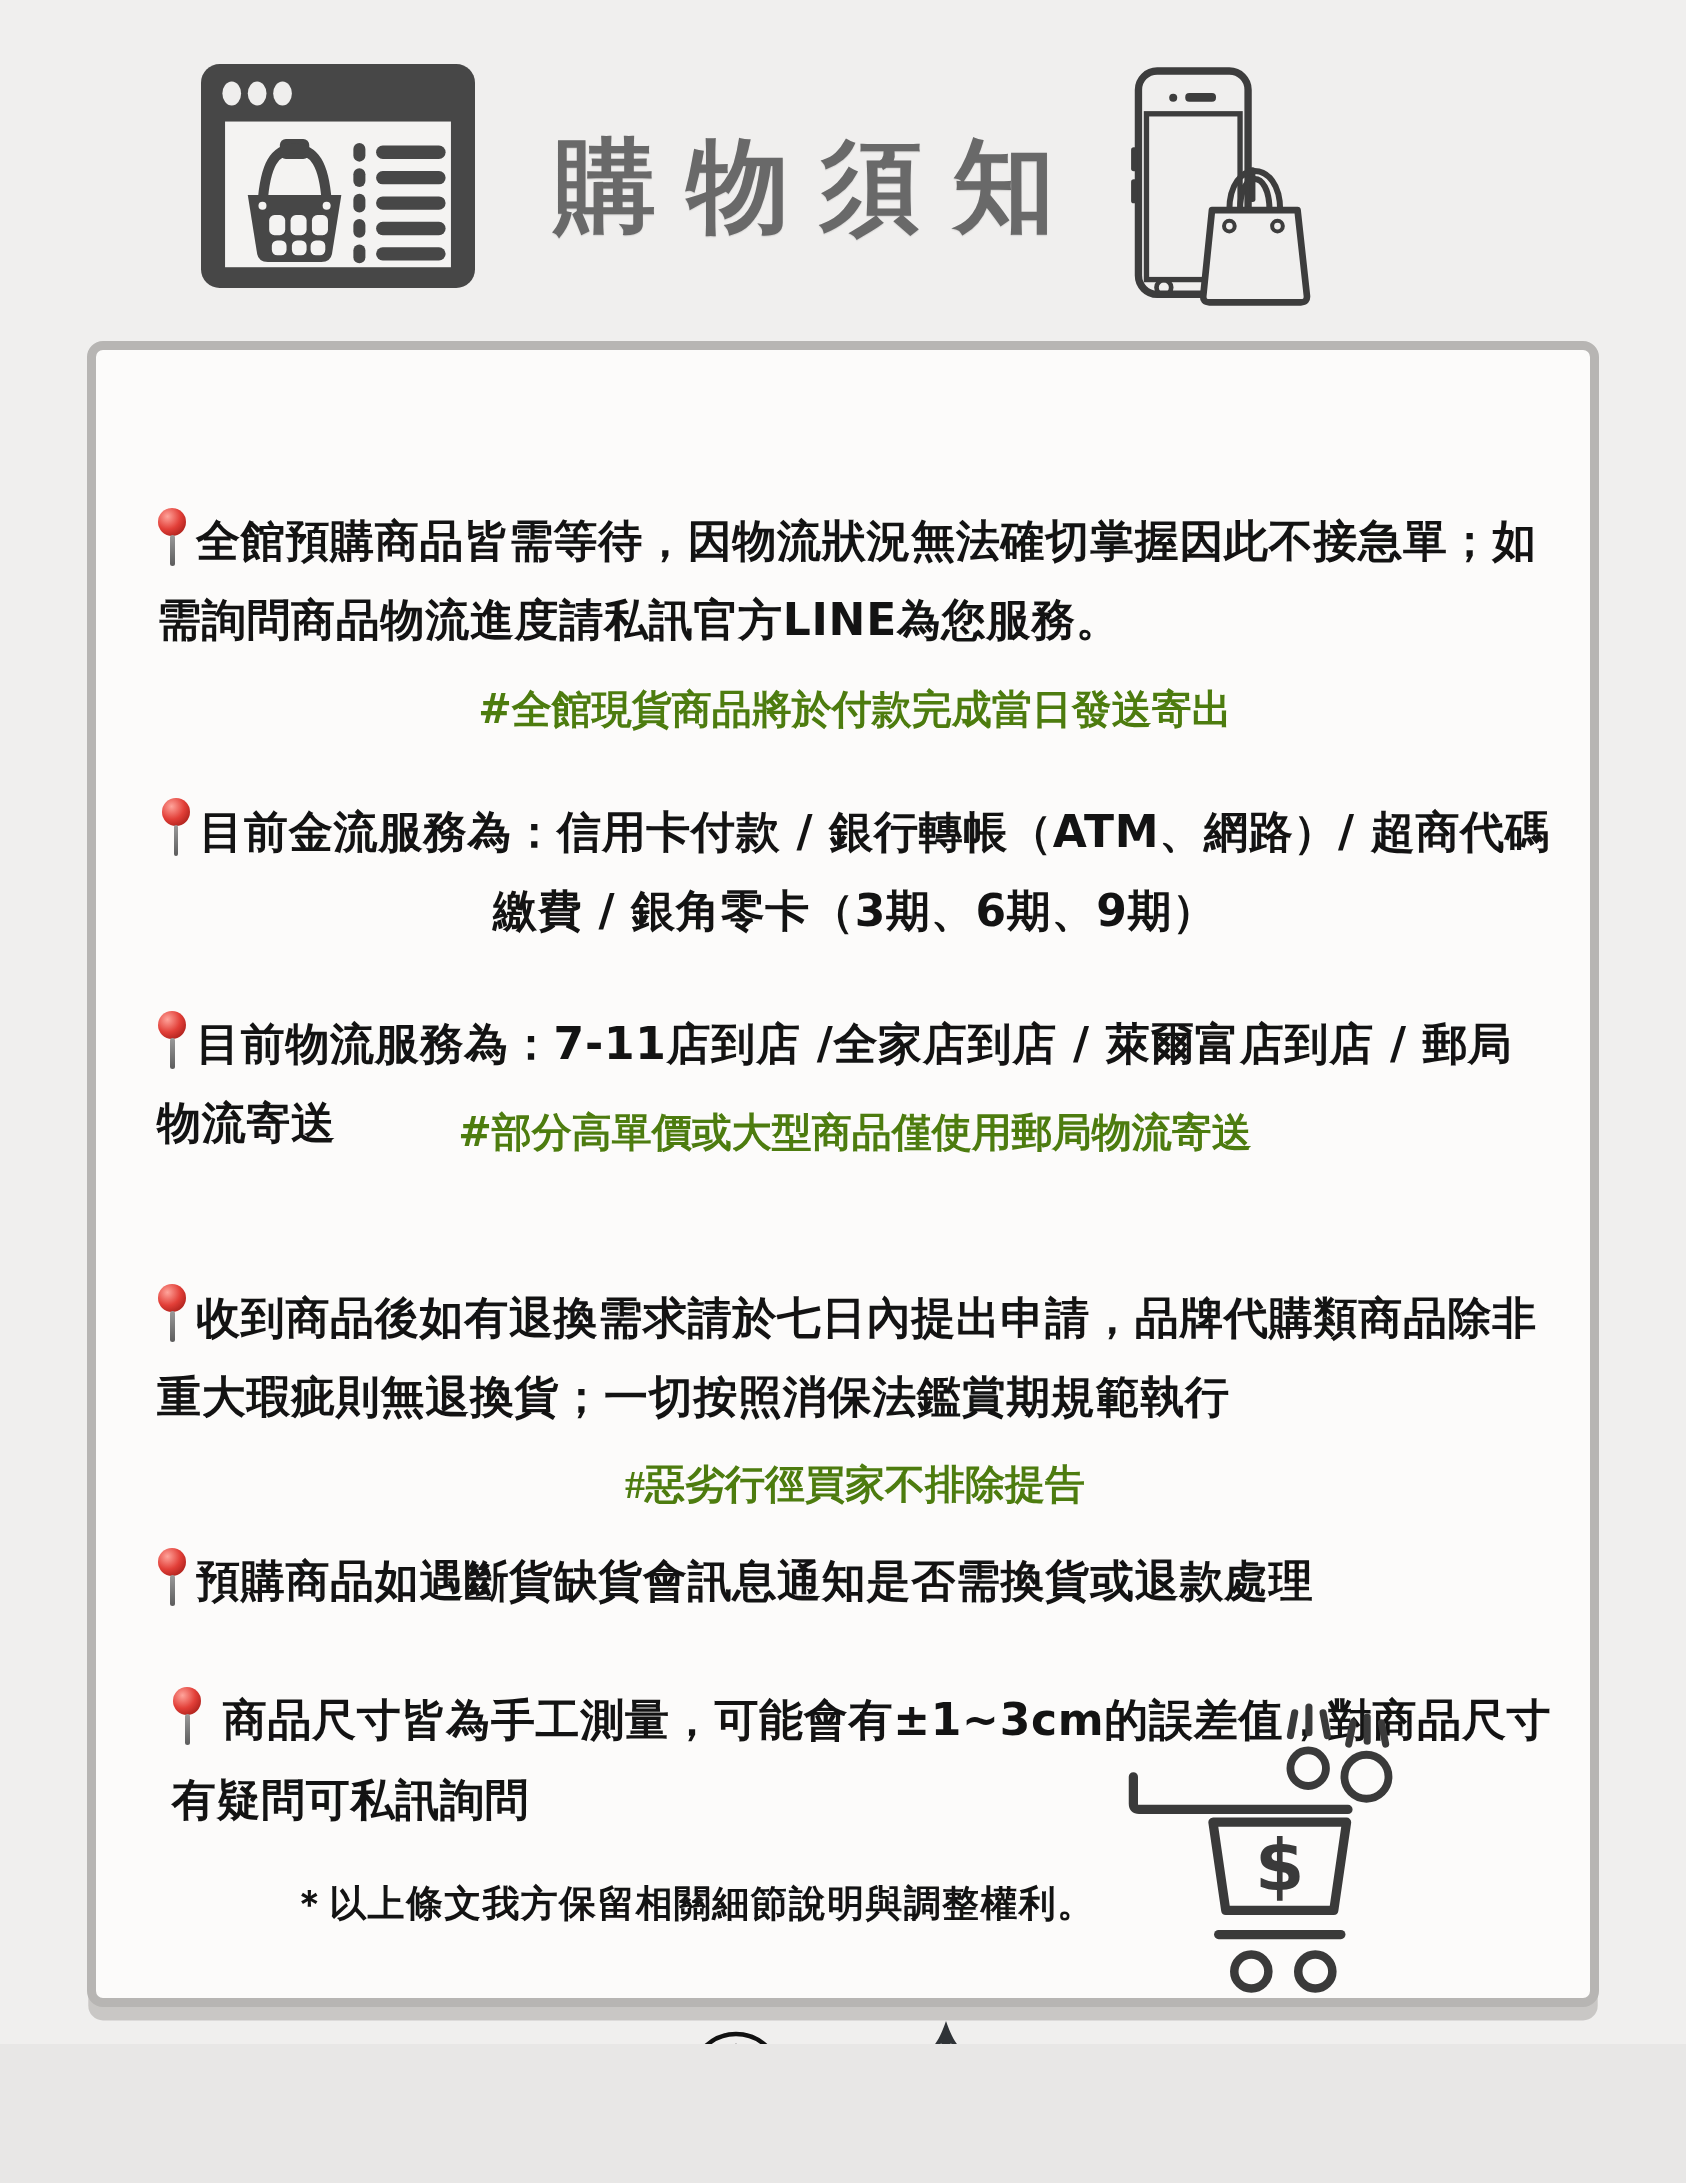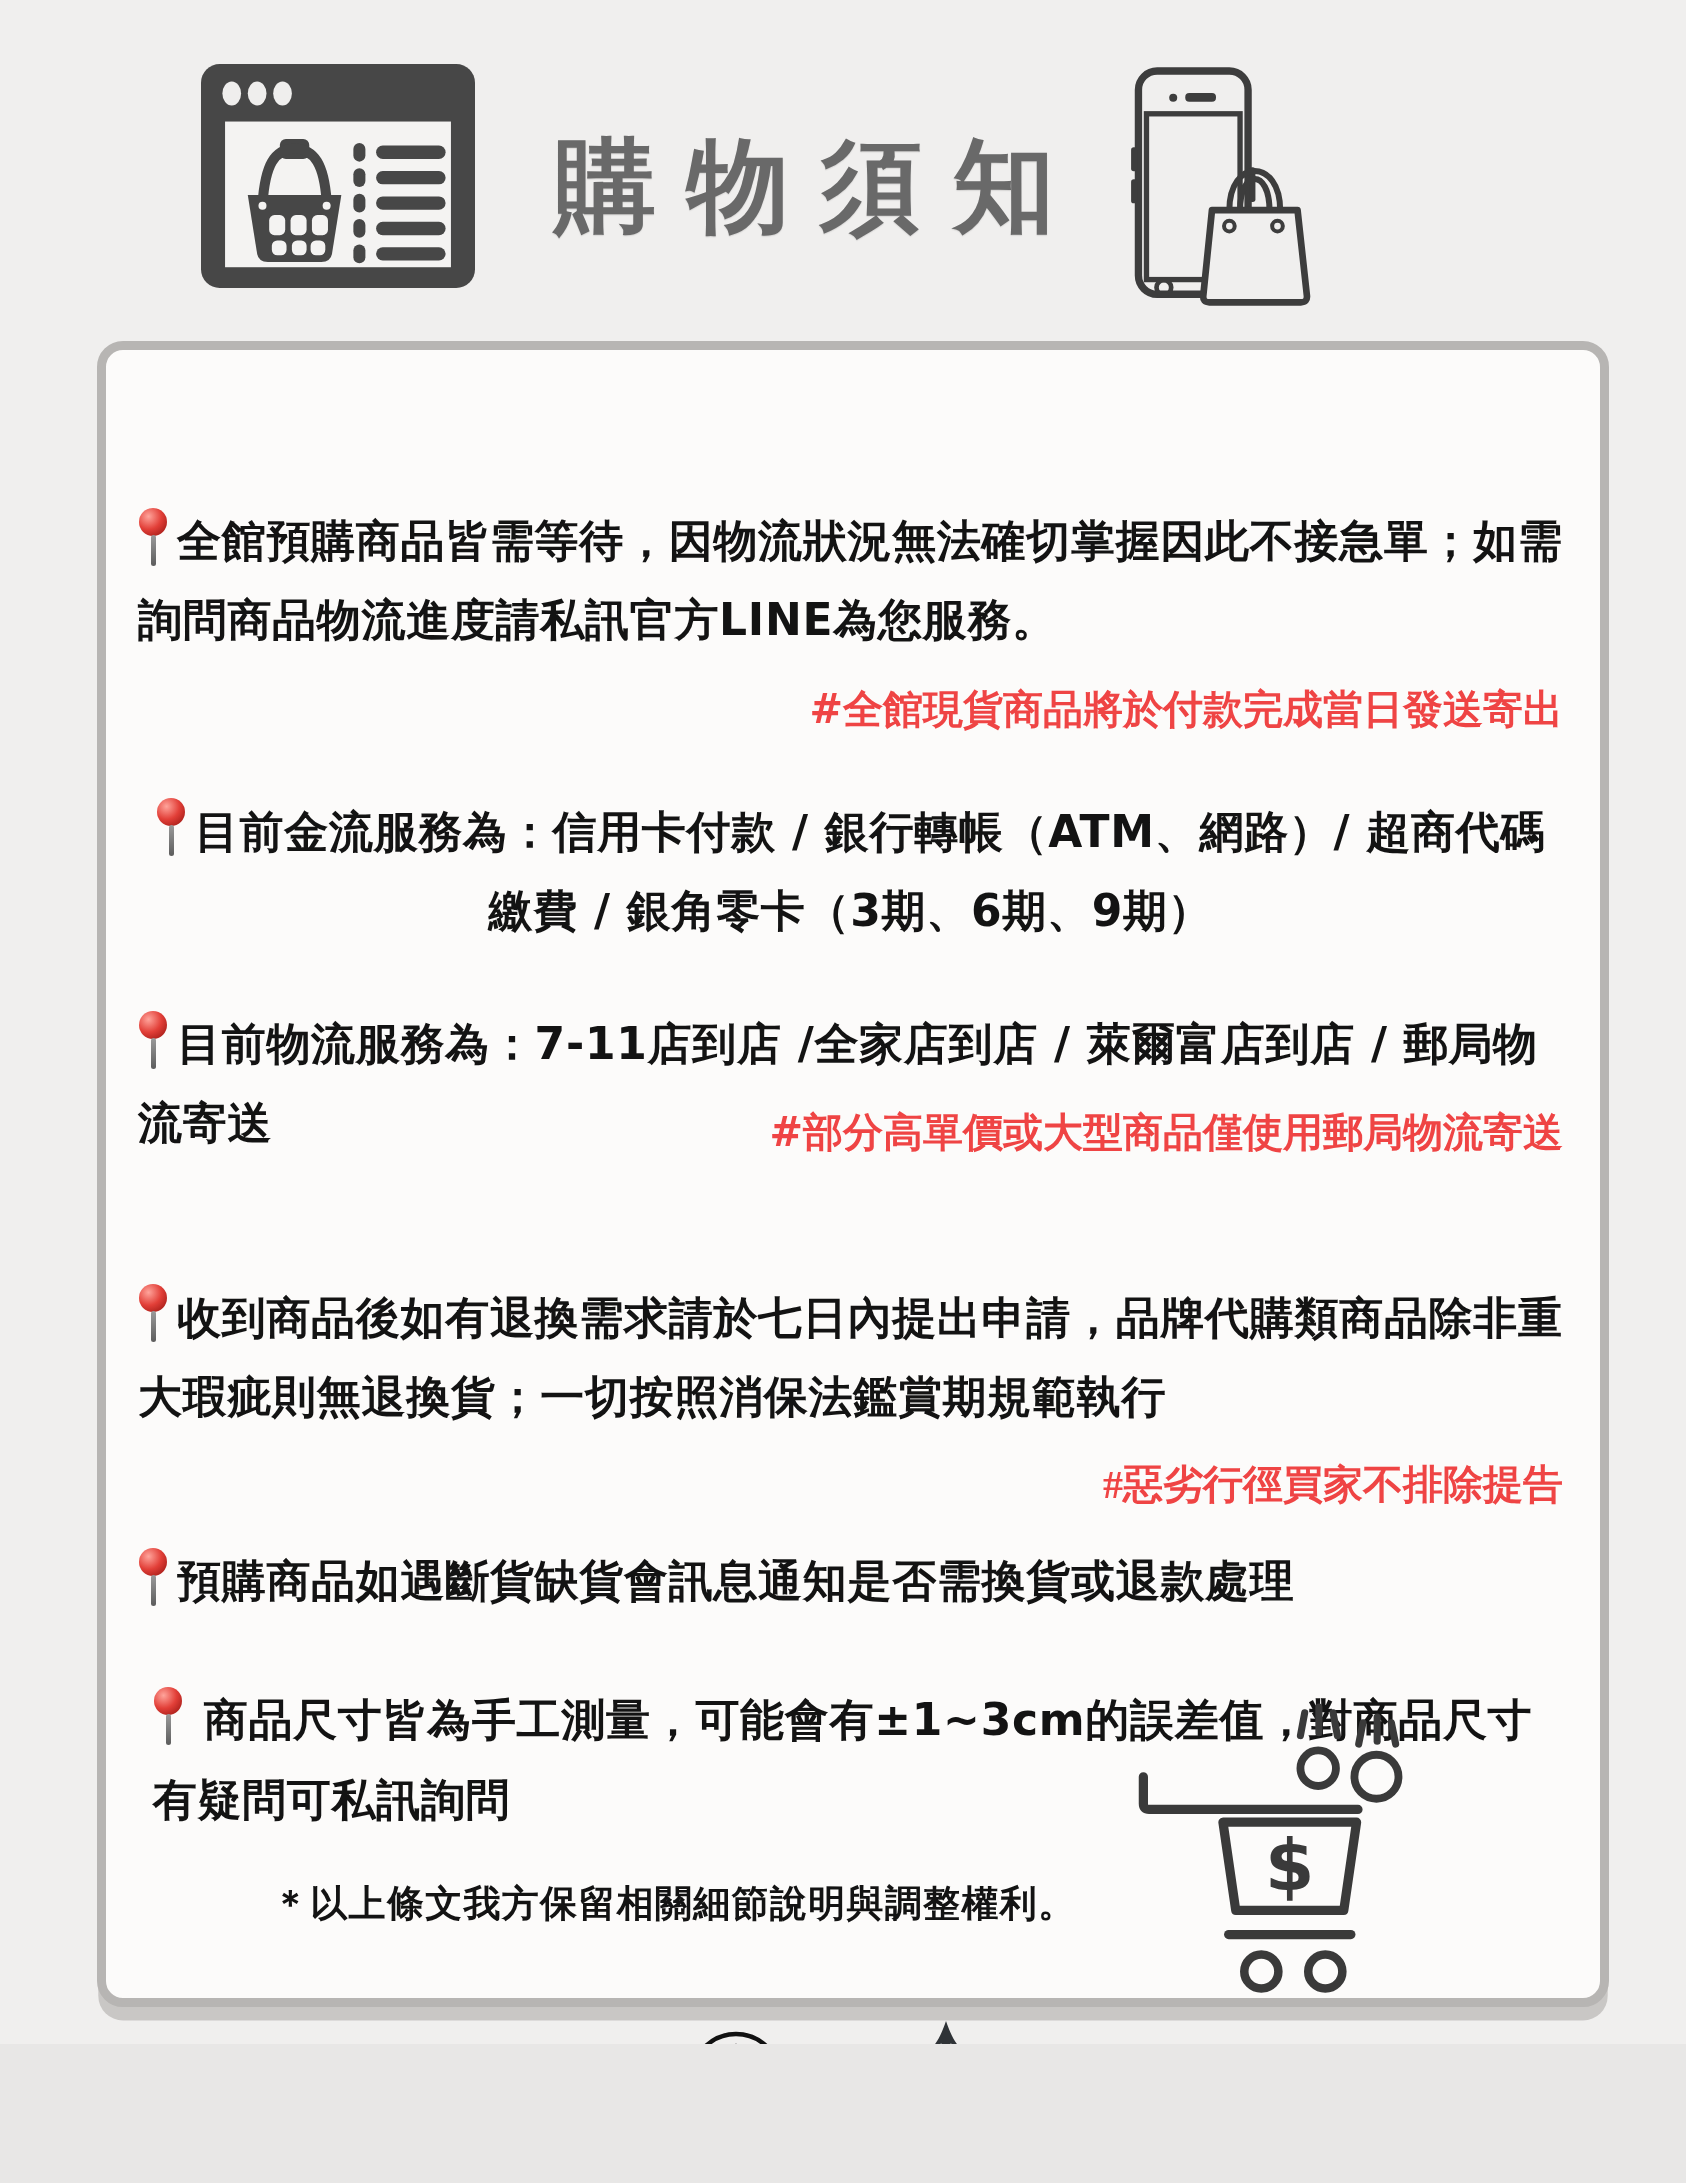--- a/index.html
+++ b/index.html
@@ -7,28 +7,28 @@
   .page{position:relative;width:1687px;height:2044px;background:#f0efee;overflow:hidden;}
 
   
   .browser-icon{position:absolute;left:201px;top:64px;width:274px;height:224px;}
   .page-title{position:absolute;left:554px;top:119px;font-size:102px;font-weight:bold;
               color:#696969;letter-spacing:31px;white-space:nowrap;
               text-shadow:0 1.3px 1.3px rgba(0,0,0,.12);}
   .phone-icon{position:absolute;left:1129px;top:67px;width:182px;height:246px;}
 
   
-  .notice-box{position:absolute;left:97px;top:341px;width:1512px;height:1666px;
-              box-sizing:border-box;border:9.4px solid #b7b5b3;border-radius:26px;
+  .notice-box{position:absolute;left:87px;top:341px;width:1512px;height:1666px;
+              box-sizing:border-box;border:9.4px solid #b7b5b3;border-radius:16px;
               background:#fcfbfa;box-shadow:0 14.7px 0 -1.3px #c9c7c5;
-              padding:151px 37px 0 32px;}
+              padding:151px 37px 0 61px;}
   .notice{font-size:44px;line-height:1.8;font-weight:bold;color:#131313;
           letter-spacing:0.7px;margin:0;}
-  .hashtag{font-size:40px;line-height:1.8;font-weight:bold;color:#ef4444;
-           text-align:right;margin:0;}
+  .hashtag{font-size:40px;line-height:1.8;font-weight:bold;color:#4d7c0f;
+           text-align:center;margin:0;}
   .n1{margin-bottom:13.4px;}
   .h1{margin:0 0 47px;}
   .n2{margin-bottom:54px;text-align:center;}
   .n3{margin-bottom:0;}
   .h2{margin:-67px 0 110px;}
   .n4{margin-bottom:13.4px;}
   .h3{margin:0 0 20px;font-family:Liberation Serif, serif;}
   .n5{margin-bottom:60px;}
   .n6{margin-bottom:37px;padding-left:14.7px;}
   .n6 .pin{margin-right:20px;}

